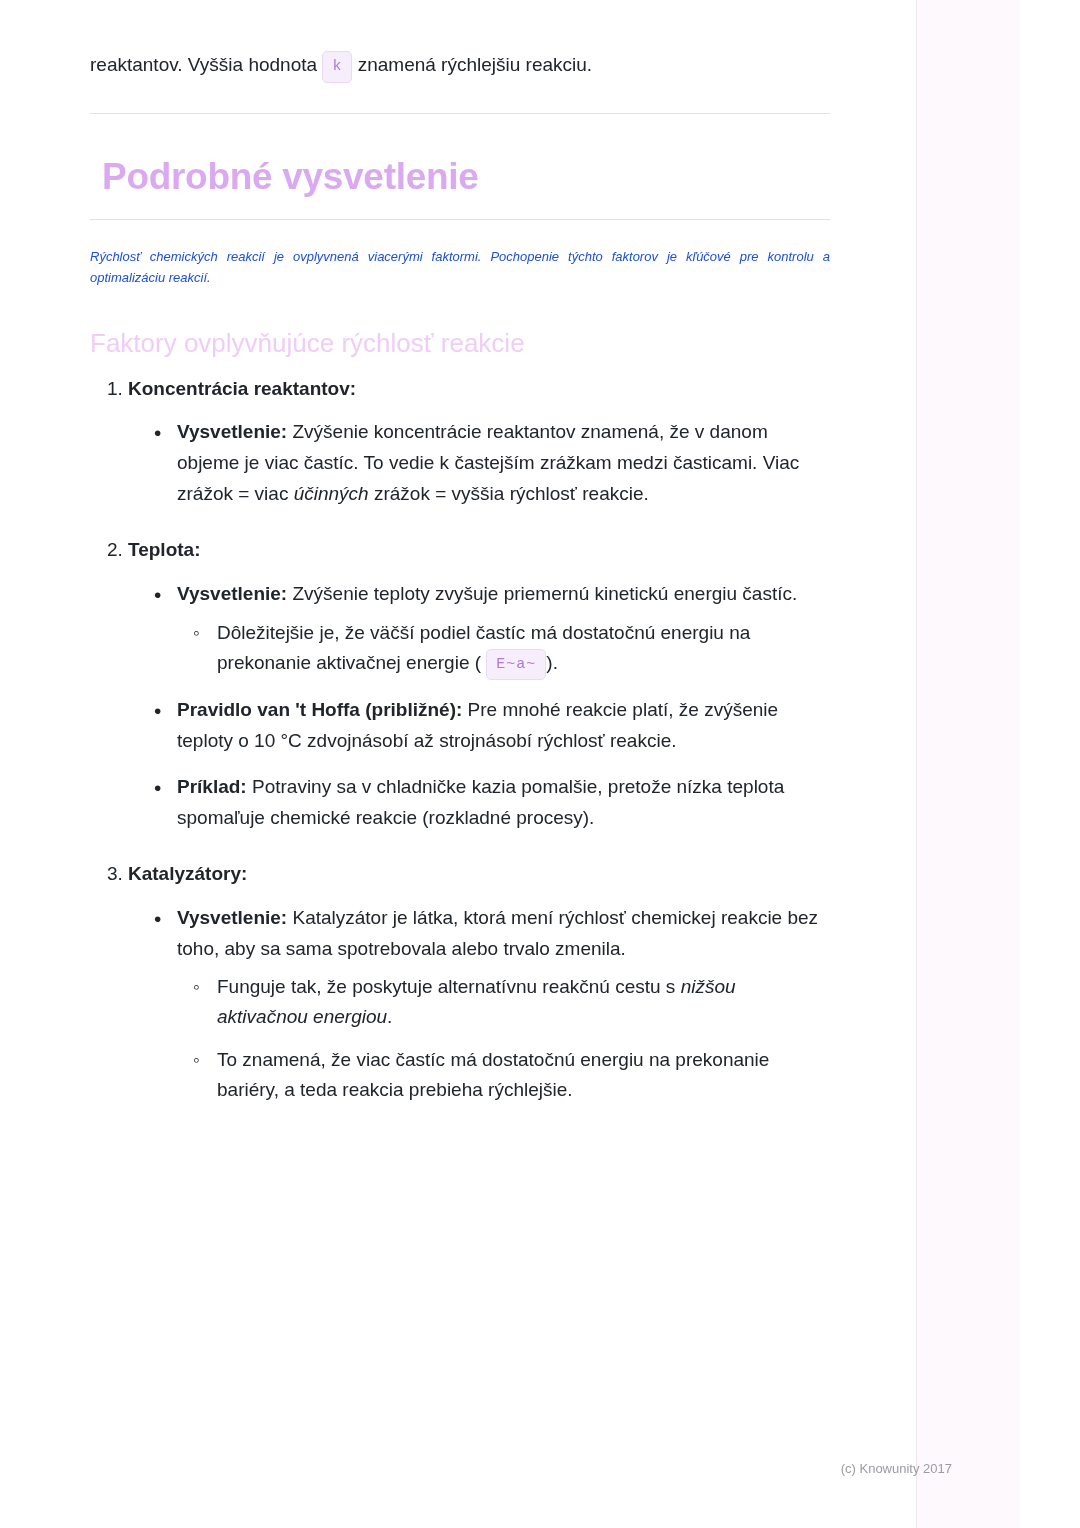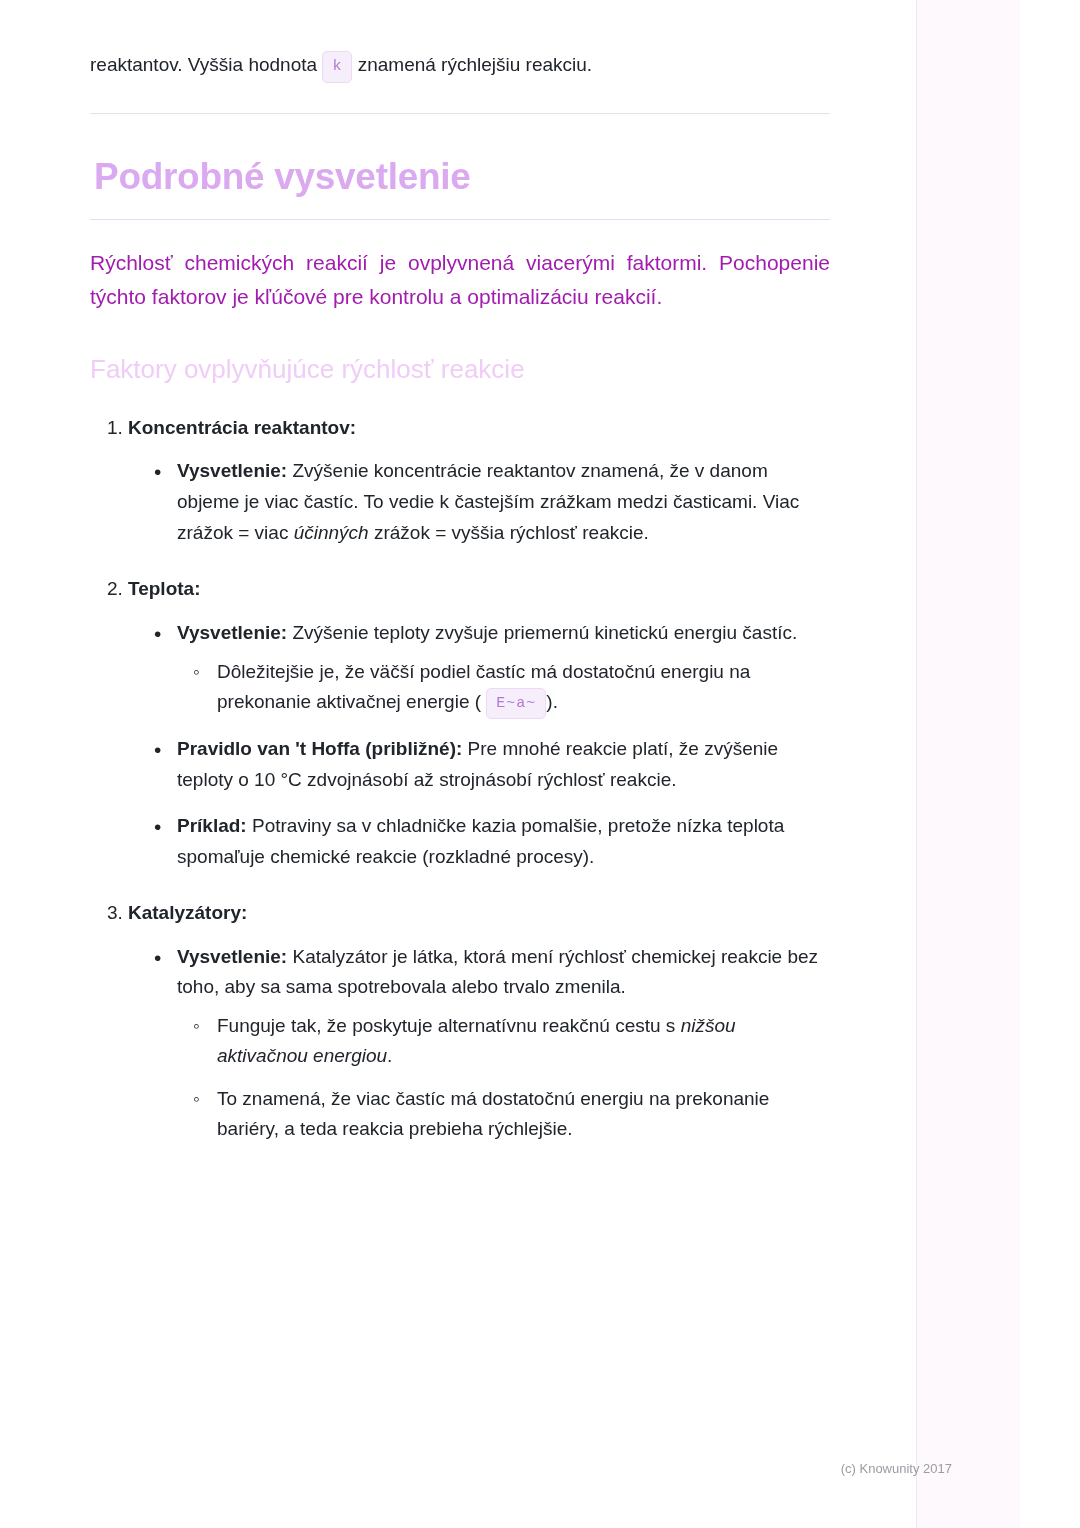--- a/index.html
+++ b/index.html
@@ -55,43 +55,44 @@
     font-size: 15px;
     padding: 3px 9px;
     vertical-align: 1px;
     letter-spacing: 1px;
   }
   h1.section-title {
     font-size: 37px;
     line-height: 1.15;
     font-weight: bold;
     color: #dba9ef;
-    margin: 42px 0 0 4px;
+    margin: 42px 0 0 12px;
     letter-spacing: -0.3px;
   }
   .title-rule {
     margin-top: 20px;
     border: none;
     border-top: 1px solid #ecd9f5;
   }
   p.intro {
-    font-size: 21px;
+    font-size: 13px;
     line-height: 1.62;
     margin: 26px 0 0 0;
     text-align: justify;
-    color: #a21caf;
+    color: #1d4ed8;
+    font-style: italic;
   }
   h2.sub-title {
     font-size: 26px;
     font-weight: normal;
     color: #f0cdf7;
     margin: 40px 0 0 0;
   }
   ol.factors {
-    margin: 28px 0 0 0;
+    margin: 15px 0 0 0;
     padding-left: 38px;
     font-size: 19px;
   }
   ol.factors > li {
     margin-bottom: 6px;
     line-height: 1.55;
   }
   ol.factors > li::marker {
     color: #20242b;
   }

